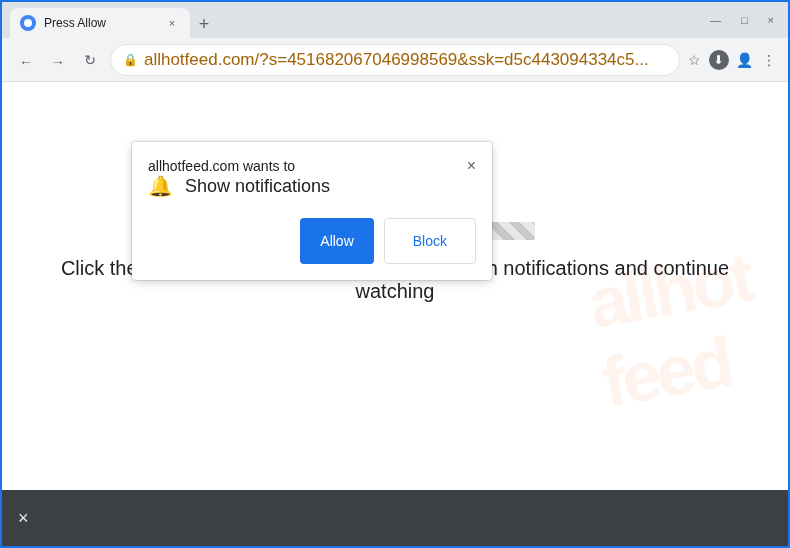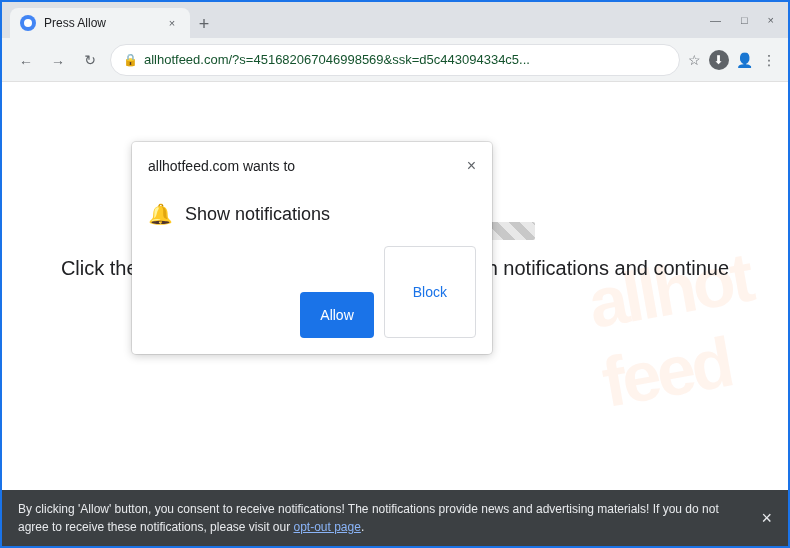--- a/index.html
+++ b/index.html
@@ -147,22 +147,22 @@
       gap: 6px;
       border: 1px solid #dfe1e5;
     }
 
     .lock-icon {
       font-size: 12px;
       color: #188038;
     }
 
     .url-text {
-      font-size: 13px;
-      color: #14532d;
+      font-size: 17px;
+      color: #a16207;
       flex: 1;
       overflow: hidden;
       white-space: nowrap;
       text-overflow: ellipsis;
     }
 
     .star-icon, .account-icon, .menu-icon {
       color: #5f6368;
       font-size: 14px;
       cursor: pointer;
@@ -248,21 +248,21 @@
       border-radius: 4px;
       box-shadow: 0 2px 10px rgba(0,0,0,0.2), 0 0 0 1px rgba(0,0,0,0.1);
       padding: 16px;
       z-index: 10;
     }
 
     .popup-header {
       display: flex;
       justify-content: space-between;
       align-items: flex-start;
-      margin-bottom: 28px;
+      margin-bottom: 0;
     }
 
     .popup-title {
       font-size: 14px;
       color: #202124;
     }
 
     .popup-close {
       font-size: 16px;
       color: #5f6368;
@@ -295,21 +295,20 @@
 
     .btn-allow {
       padding: 15px 20px;
       background: #1a73e8;
       color: #fff;
       border: none;
       border-radius: 4px;
       font-size: 14px;
       cursor: pointer;
       font-family: Arial, sans-serif;
-      margin-top: 46px;
     }
 
     .btn-block {
       padding: 7px 28px;
       background: #fff;
       color: #1a73e8;
       border: 1px solid #dadce0;
       border-radius: 4px;
       font-size: 14px;
       cursor: pointer;
@@ -401,19 +400,16 @@
       </div>
       <div class="popup-buttons">
         <button class="btn-allow">Allow</button>
         <button class="btn-block">Block</button>
       </div>
     </div>
 
   </div>
 
   <div class="bottom-bar">
-    <span class="bottom-bar-text">
-      <span>By clicking 'Allow' button, you consent to receive notifications! The notifications provide news and advertising materials! If you do not agree to receive these notifications, please visit our </span><a href="#">opt-out page</a><span>.</span>
-    </span>
     <span class="bottom-bar-close">×</span>
   </div>
 
 </div>
 
 </body></html>

